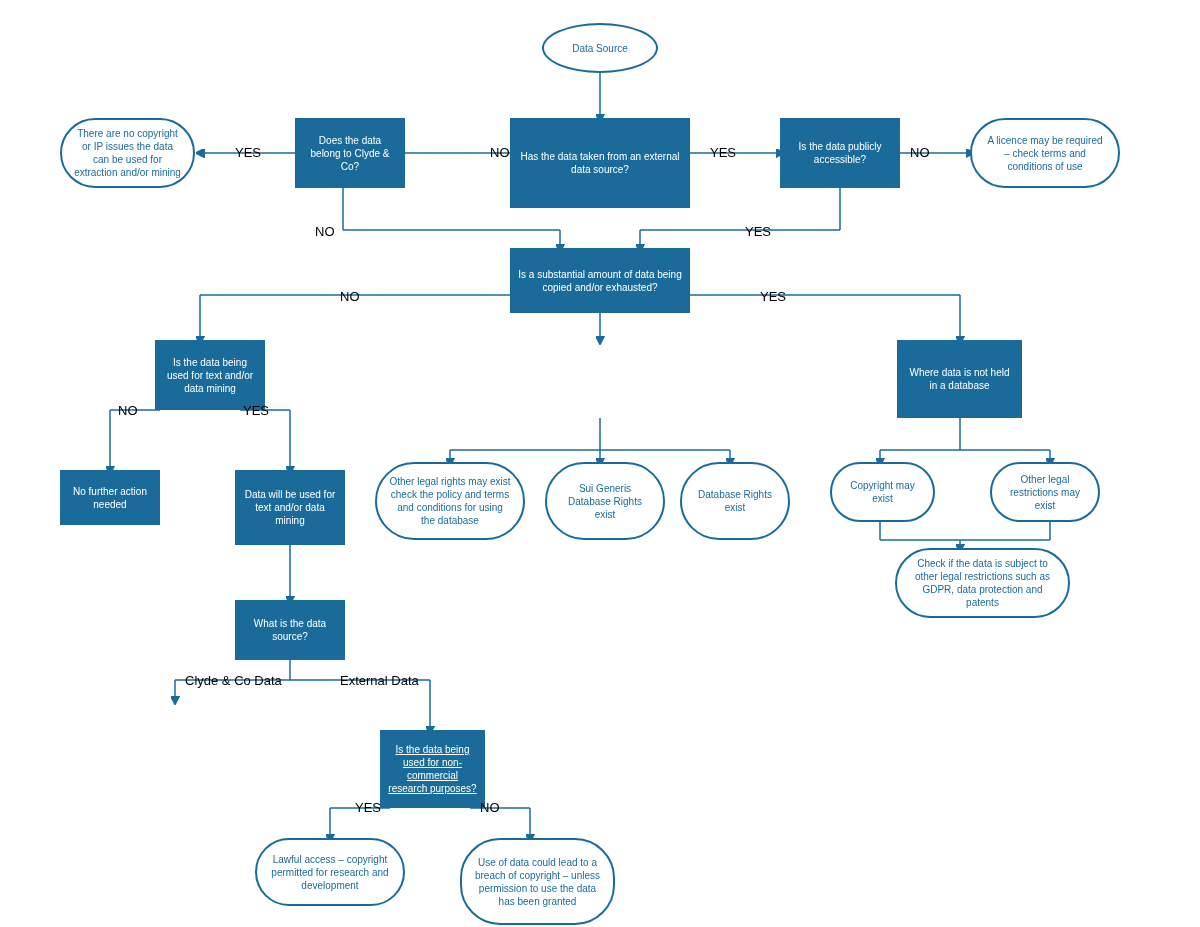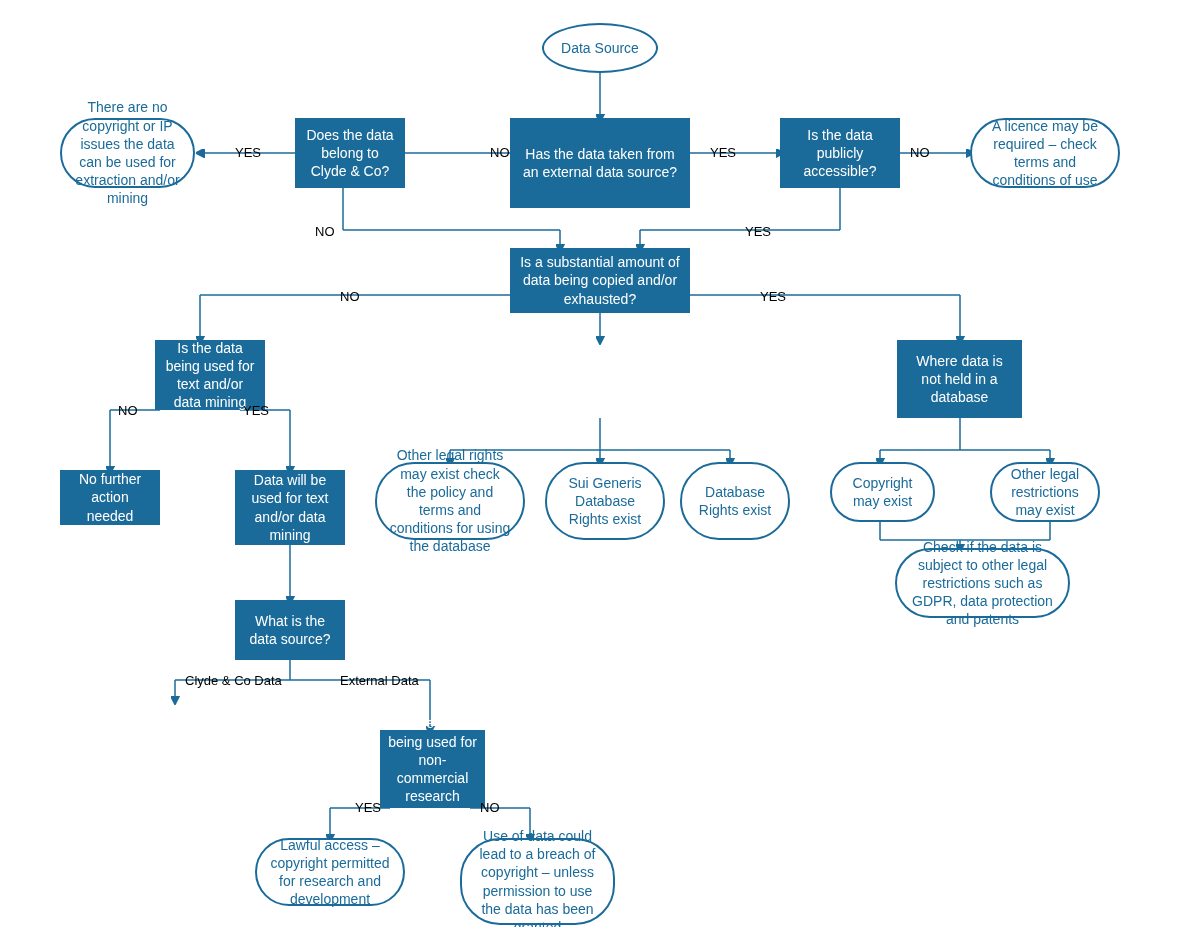--- a/index.html
+++ b/index.html
@@ -17,21 +17,21 @@
       width: 1200px;
       height: 927px;
       background: #fff;
     }
     .node {
       position: absolute;
       display: flex;
       align-items: center;
       justify-content: center;
       text-align: center;
-      font-size: 14px;
+      font-size: 10px;
       line-height: 1.3;
     }
     .node-rect {
       background: #1a6b9a;
       color: #fff;
       border: none;
       padding: 6px 8px;
     }
     .node-ellipse {
       background: #fff;
@@ -217,21 +217,21 @@
 
   <div class="node node-ellipse" style="left:895px; top:548px; width:175px; height:70px; border-radius:40px;">
     <span>Check if the data is subject to other legal restrictions such as GDPR, data protection and patents</span>
   </div>
 
   <div class="node node-rect" style="left:235px; top:600px; width:110px; height:60px;">
     <span>What is the data source?</span>
   </div>
 
 
-  <div class="node node-rect" style="left:380px; top:730px; width:105px; height:78px;">
+  <div class="node node-rect" style="left:380px; top:730px; width:105px; height:78px;text-decoration:underline;">
     <span>Is the data being used for non-commercial research purposes?</span>
   </div>
 
   <div class="node node-ellipse" style="left:255px; top:838px; width:150px; height:68px; border-radius:40px;">
     <span>Lawful access – copyright permitted for research and development</span>
   </div>
 
   <div class="node node-ellipse" style="left:460px; top:838px; width:155px; height:87px; border-radius:40px;">
     <span>Use of data could lead to a breach of copyright – unless permission to use the data has been granted</span>
   </div>

